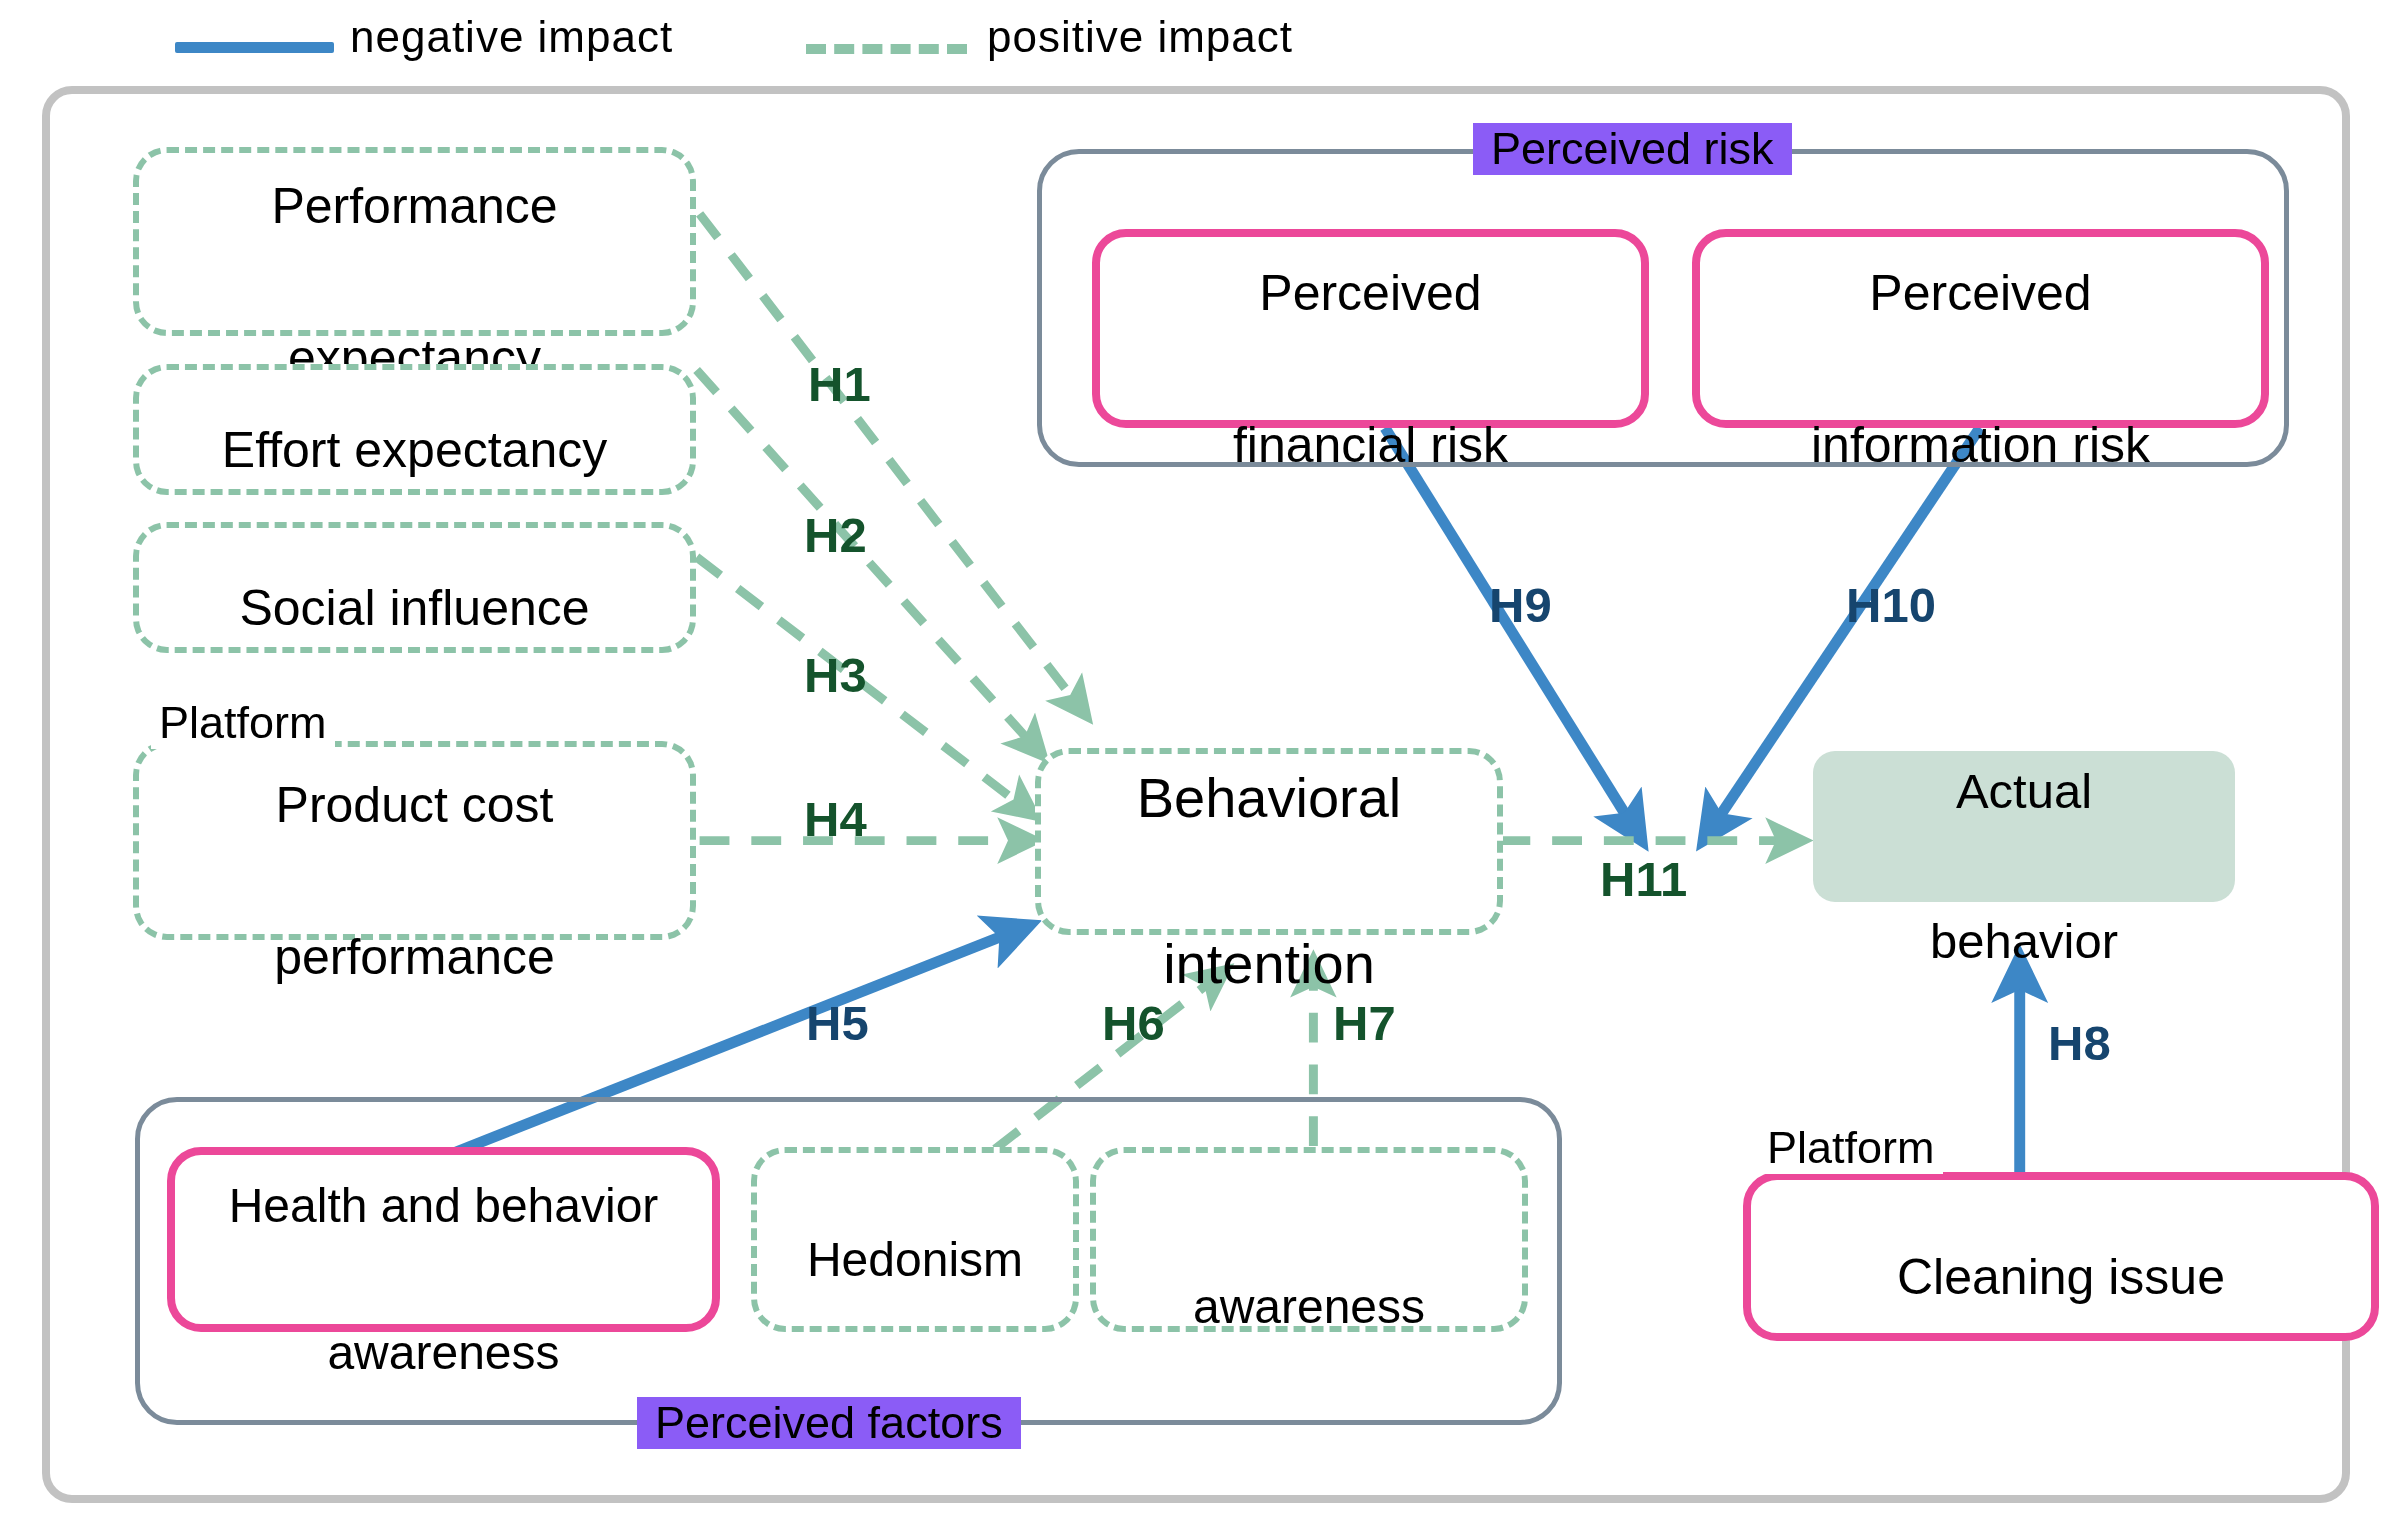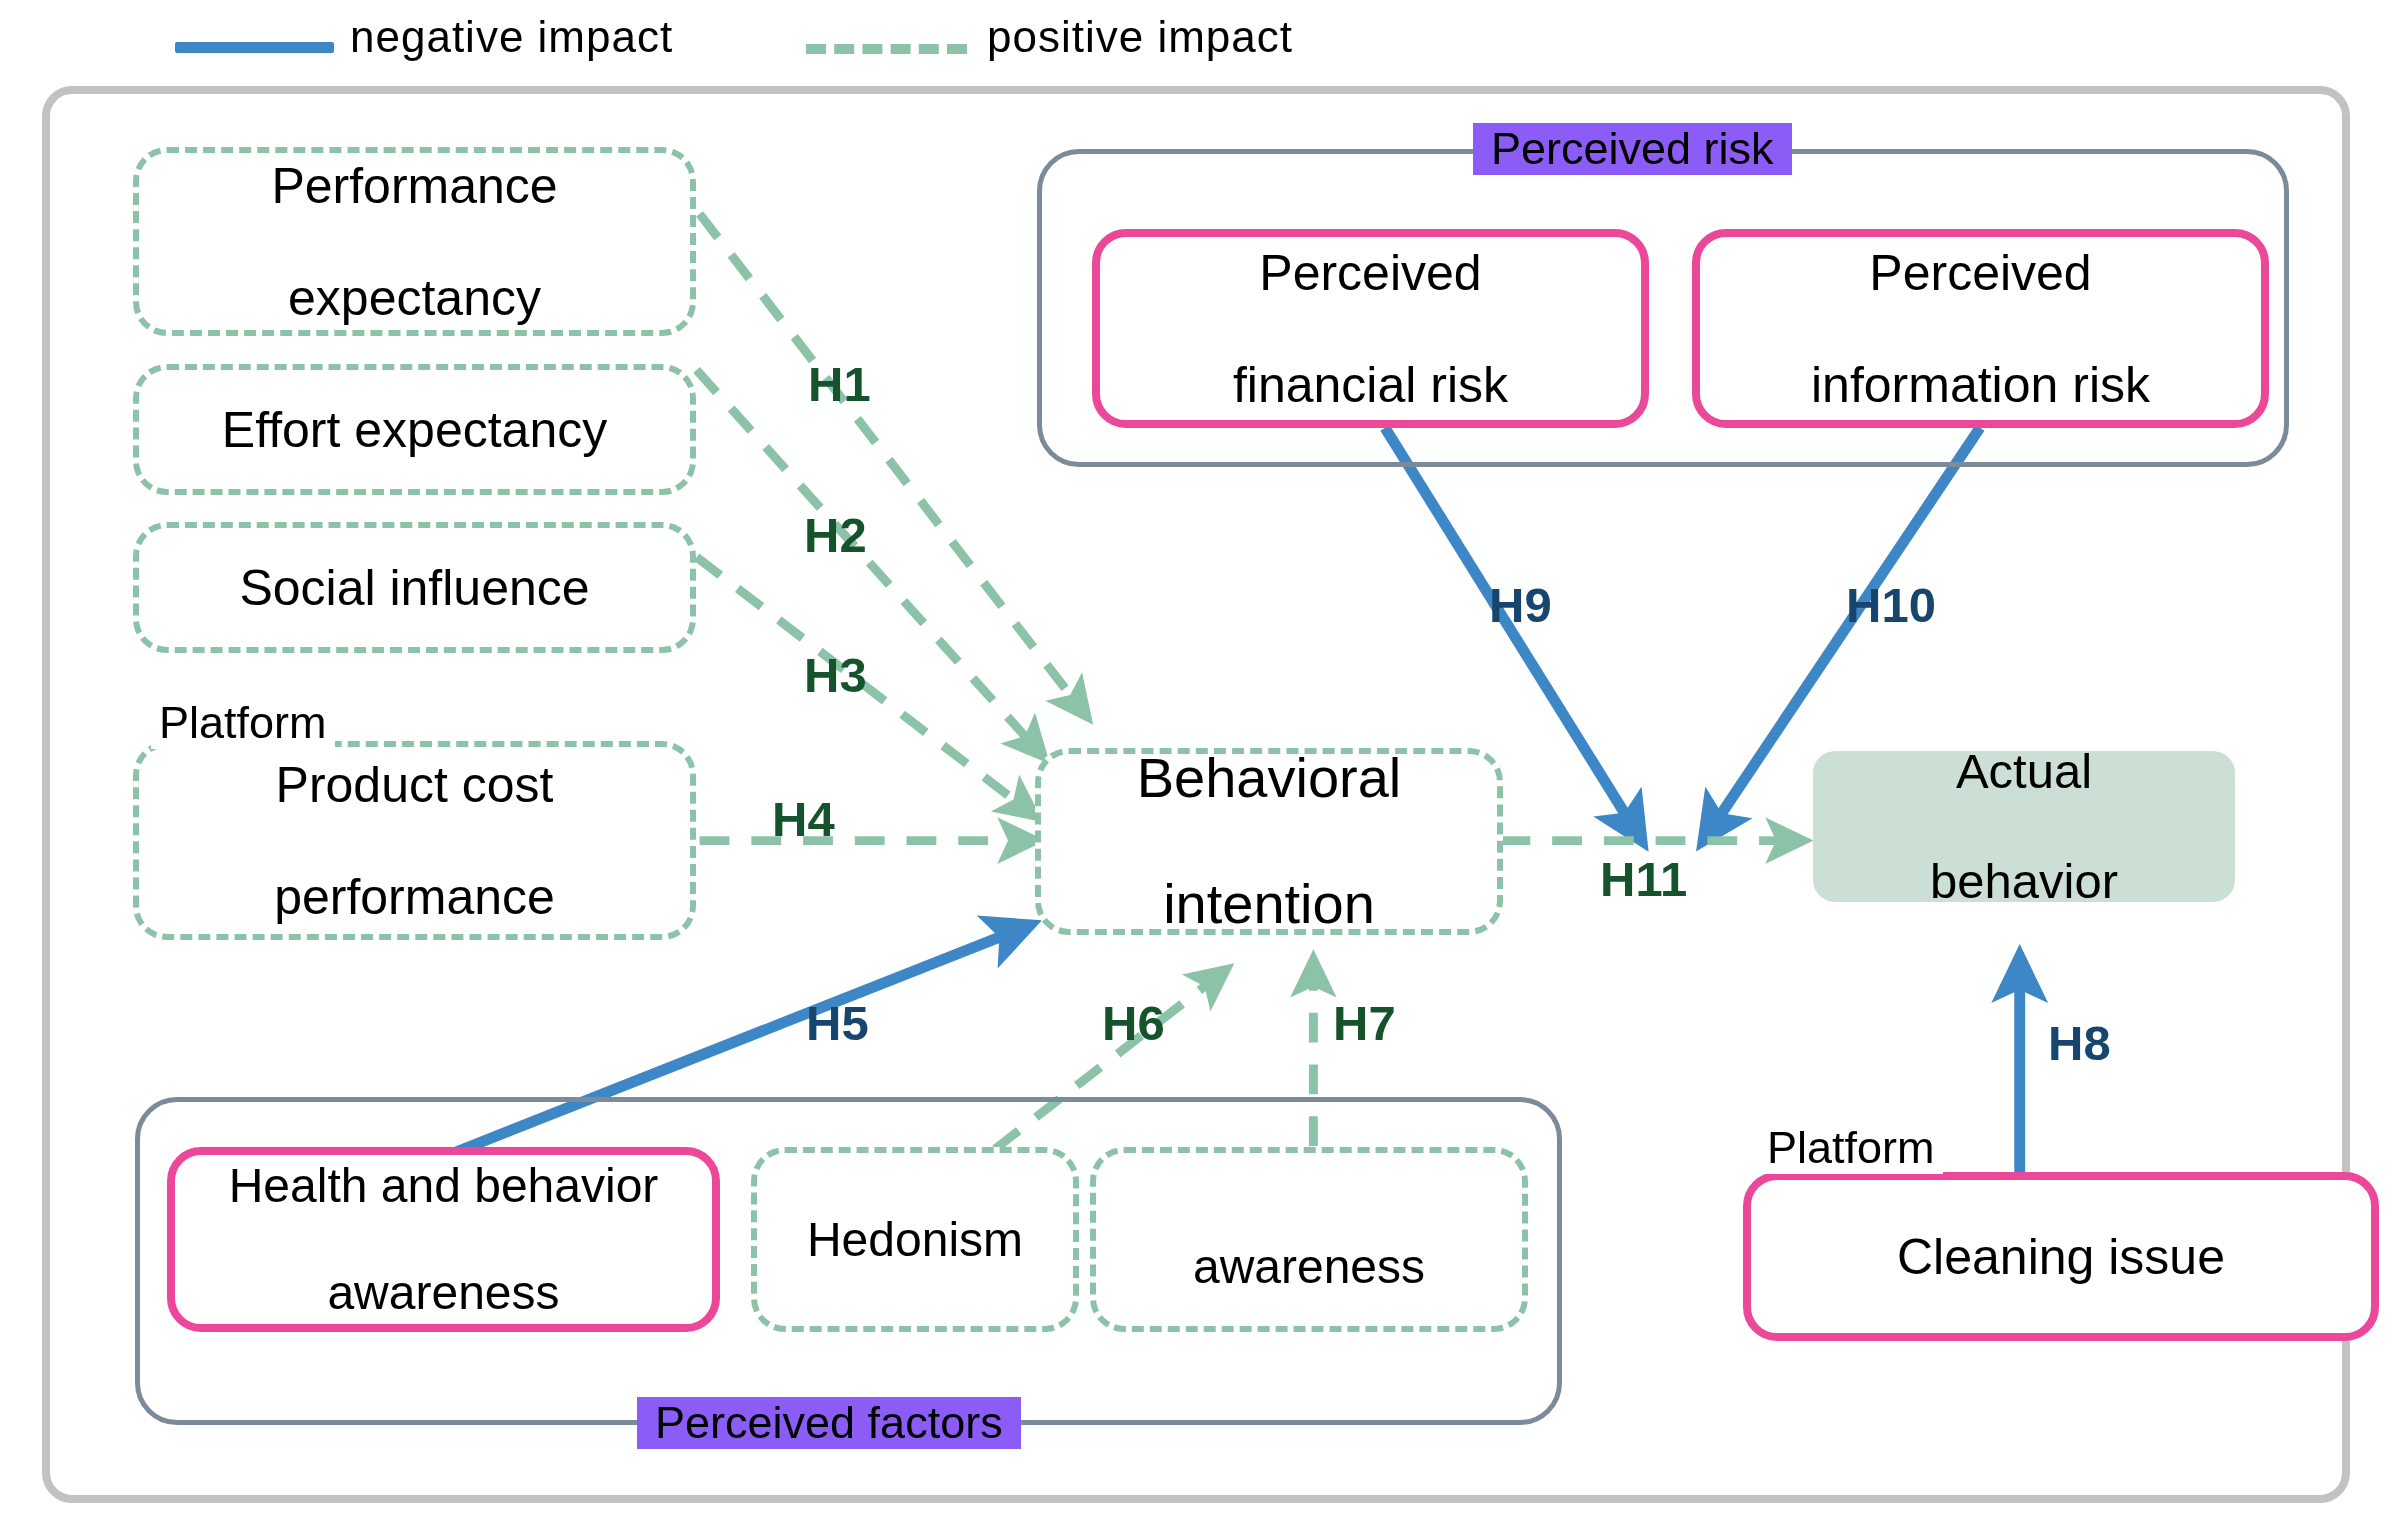--- a/index.html
+++ b/index.html
@@ -23,21 +23,21 @@
          background:#fff;}
 
   
   #arrows{position:absolute;left:0;top:0;width:2396px;height:1534px;
           pointer-events:none;}
 
   
   .node{position:absolute;box-sizing:border-box;display:flex;
         align-items:center;justify-content:center;text-align:center;
         color:#000;line-height:1.12;}
-  .node span{display:block;padding:0 10px;}
+  .node span{display:block;padding:0 10px;margin-top:40px;}
 
   .dashed{border:6px dashed #8cc3a8;border-radius:34px;background:#fff;}
   .solidblue{border:8px solid #ec4899;border-radius:34px;background:#fff;}
   .filledgreen{background:#cbdfd5;border:none;border-radius:22px;}
 
   
   .group{position:absolute;box-sizing:border-box;
          border:5px solid #7b8b9a;border-radius:42px;background:transparent;}
   .group-label{position:absolute;background:#8b5cf6;color:#000;
                font-size:45px;padding:0 18px;white-space:nowrap;}
@@ -177,21 +177,21 @@
 </div>
 
 <div class="plain-label" style="left:1759px;top:1122px;">Platform</div>
 
 <div class="hlabel h-green" style="left:808px;top:356px;">H1</div>
 
 <div class="hlabel h-green" style="left:804px;top:507px;">H2</div>
 
 <div class="hlabel h-green" style="left:804px;top:647px;">H3</div>
 
-<div class="hlabel h-green" style="left:772px;top:791px;">H4</div>
+<div class="hlabel h-green" style="left:804px;top:791px;">H4</div>
 
 <div class="hlabel h-blue" style="left:806px;top:995px;">H5</div>
 
 <div class="hlabel h-green" style="left:1102px;top:995px;">H6</div>
 
 <div class="hlabel h-green" style="left:1333px;top:995px;">H7</div>
 
 <div class="hlabel h-blue" style="left:2048px;top:1015px;">H8</div>
 
 <div class="hlabel h-blue" style="left:1489px;top:577px;">H9</div>

